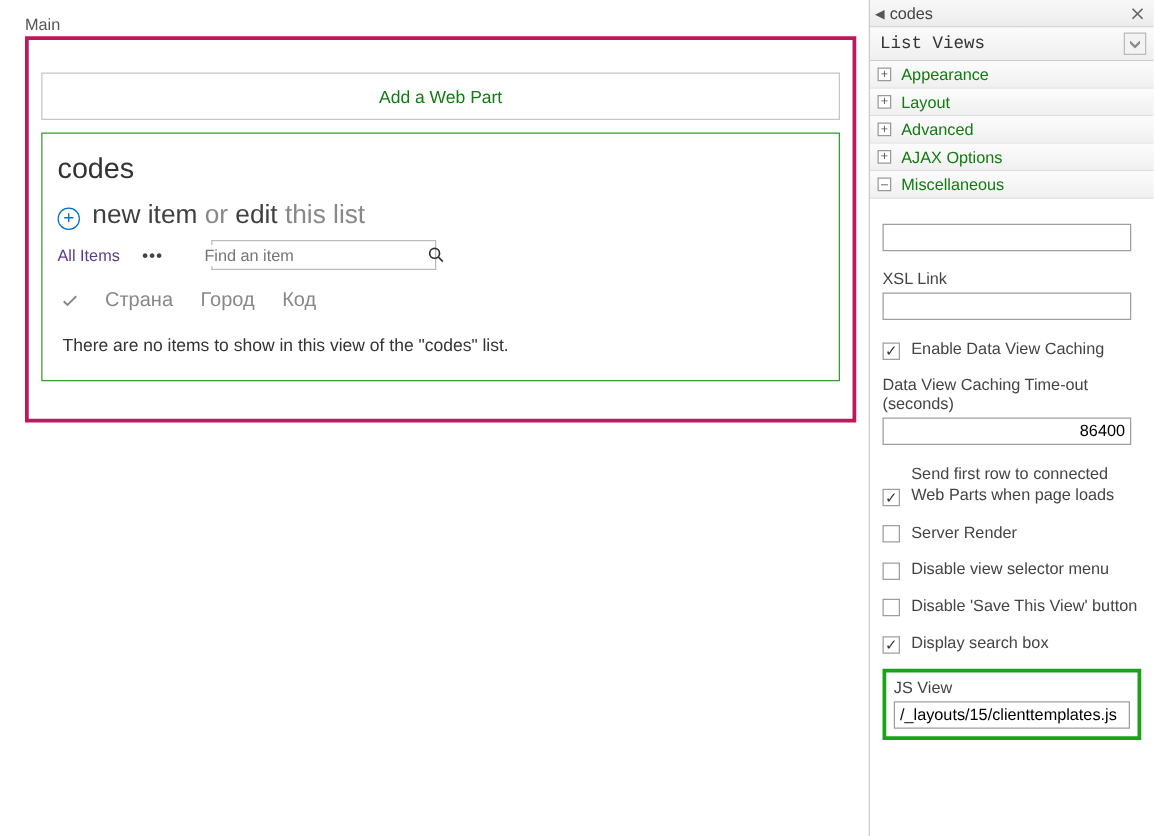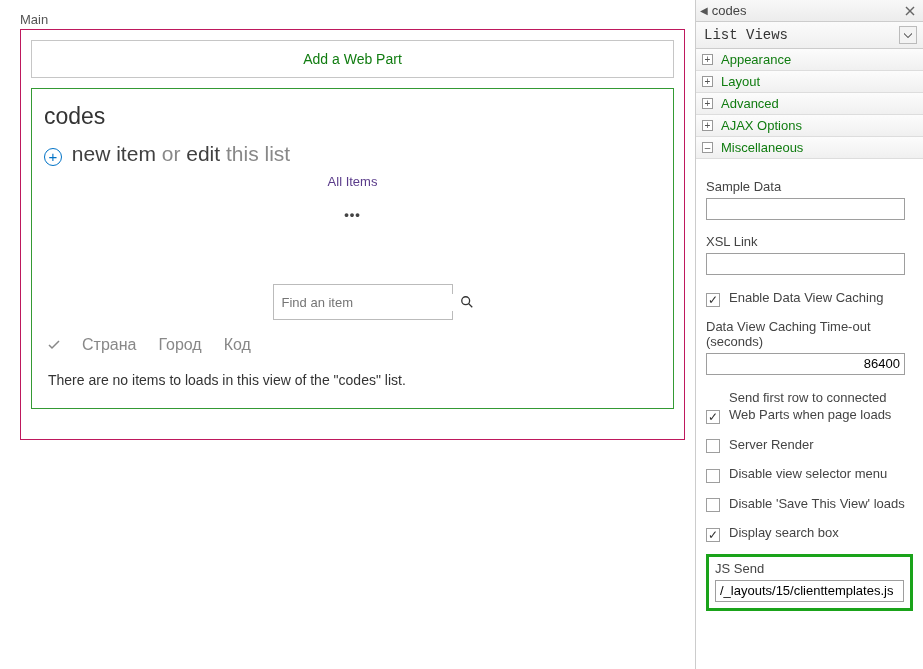--- a/index.html
+++ b/index.html
@@ -13,22 +13,22 @@
     height: 669px;
     overflow: hidden;
     position: relative;
   }
   .layout { display: flex; height: 100%; }
   .main-col { flex: 1; padding: 12px 10px 10px 20px; }
   .side-col { width: 228px; border-left: 1px solid #ccc; display: flex; flex-direction: column; }
 
   .main-label { font-size: 13px; color: #555; margin-bottom: 2px; }
   .main-box {
-    border: 1px solid #be185d;
-    padding: 10px 10px 30px 10px;
+    border: 3px solid #be185d;
+    padding: 26px 10px 30px 10px;
   }
   .add-webpart-bar {
     border: 1px solid #c6c6c6;
     height: 38px;
     display: flex;
     align-items: center;
     justify-content: center;
     color: #107c10;
     font-size: 14px;
     margin-bottom: 10px;
@@ -61,34 +61,32 @@
     line-height: 1;
     vertical-align: -1px;
     margin-right: 4px;
   }
   .actions-row .link { color: #404040; }
   .filterbar {
     display: flex;
     align-items: center;
     gap: 18px;
     margin: 4px 0 14px 0;
-    flex-direction: column;
   }
   .view-link { color: #5a3b8a; font-size: 13px; }
   .ellipsis { color: #444; font-weight: bold; letter-spacing: 1px; cursor: default; }
   .searchbox {
     display: flex;
     align-items: center;
     border: 1px solid #bbb;
-    height: 36px;
+    height: 24px;
     padding: 0 6px;
     width: 180px;
-    justify-content: flex-start;
+    justify-content: center;
     margin-left: 20px;
-    margin-top: 44px;
   }
   .searchbox input {
     border: none; outline: none;
     font-size: 13px; color: #888;
     flex: 1;
   }
   .searchbox .mag svg { display: block; }
   .column-row {
     display: flex;
     align-items: center;
@@ -224,21 +222,21 @@
         <div class="column-row">
           <span class="check">
             <svg width="12" height="12" viewBox="0 0 12 12">
                 <polyline points="1,6 4,9 11,2" fill="none" stroke="#888" stroke-width="1.5"></polyline>
               </svg>
           </span>
           <span>Страна</span>
           <span>Город</span>
           <span>Код</span>
         </div>
-        <div class="empty-msg">There are no items to loads in this view of the "codes" list.</div>
+        <div class="empty-msg">There are no items to show in this view of the "codes" list.</div>
       </div>
     </div>
   </div>
 
   <div class="side-col">
     <div class="panel-title">
       <span class="left">
         <span class="tri">◀</span>
         <span>codes</span>
       </span>
@@ -275,21 +273,20 @@
       <span class="acc-toggle">+</span>
       <span>AJAX Options</span>
     </div>
     <div class="acc-item">
       <span class="acc-toggle">–</span>
       <span>Miscellaneous</span>
     </div>
 
     <div class="acc-body">
       <div class="field-group">
-        <div class="field-label">Sample Data</div>
         <input class="field-input" type="text" value="" style="">
       </div>
       <div class="field-group">
         <div class="field-label">XSL Link</div>
         <input class="field-input" type="text" value="" style="">
       </div>
 
       <div class="check-row">
         <span class="cbox checked"></span>
         <span>Enable Data View Caching</span>
@@ -307,26 +304,26 @@
       <div class="check-row">
         <span class="cbox"></span>
         <span>Server Render</span>
       </div>
       <div class="check-row">
         <span class="cbox"></span>
         <span>Disable view selector menu</span>
       </div>
       <div class="check-row">
         <span class="cbox"></span>
-        <span>Disable 'Save This View' loads</span>
+        <span>Disable 'Save This View' button</span>
       </div>
       <div class="check-row">
         <span class="cbox checked"></span>
         <span>Display search box</span>
       </div>
 
       <div class="highlight-box">
-        <div class="field-label">JS Send</div>
+        <div class="field-label">JS View</div>
         <input class="field-input" style="width: 100%;" type="text" value="/_layouts/15/clienttemplates.js">
       </div>
     </div>
   </div>
 </div>
 
 </body></html>

